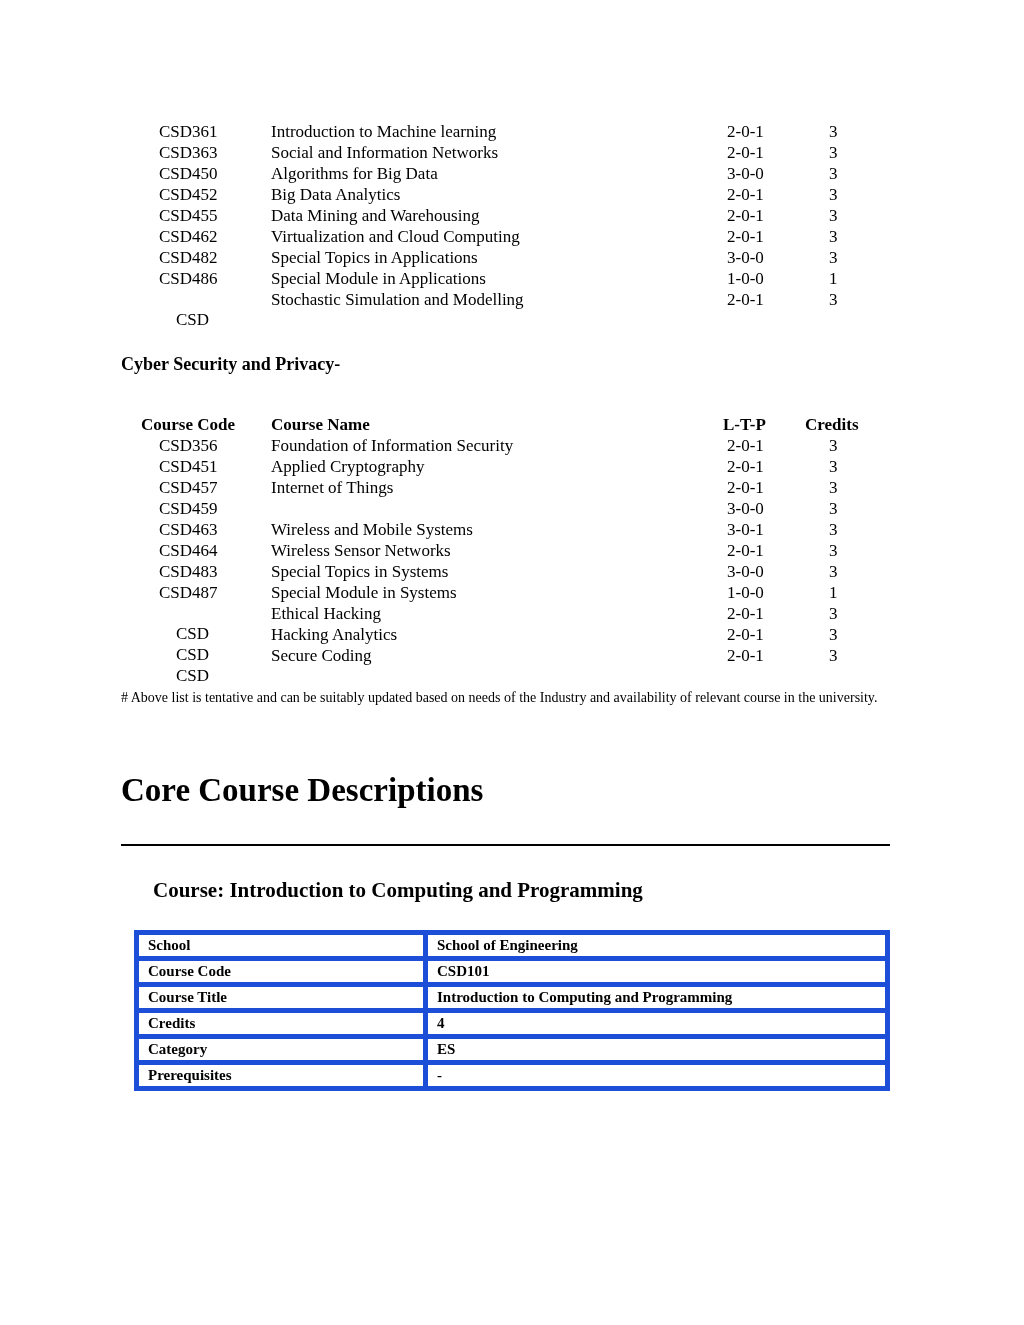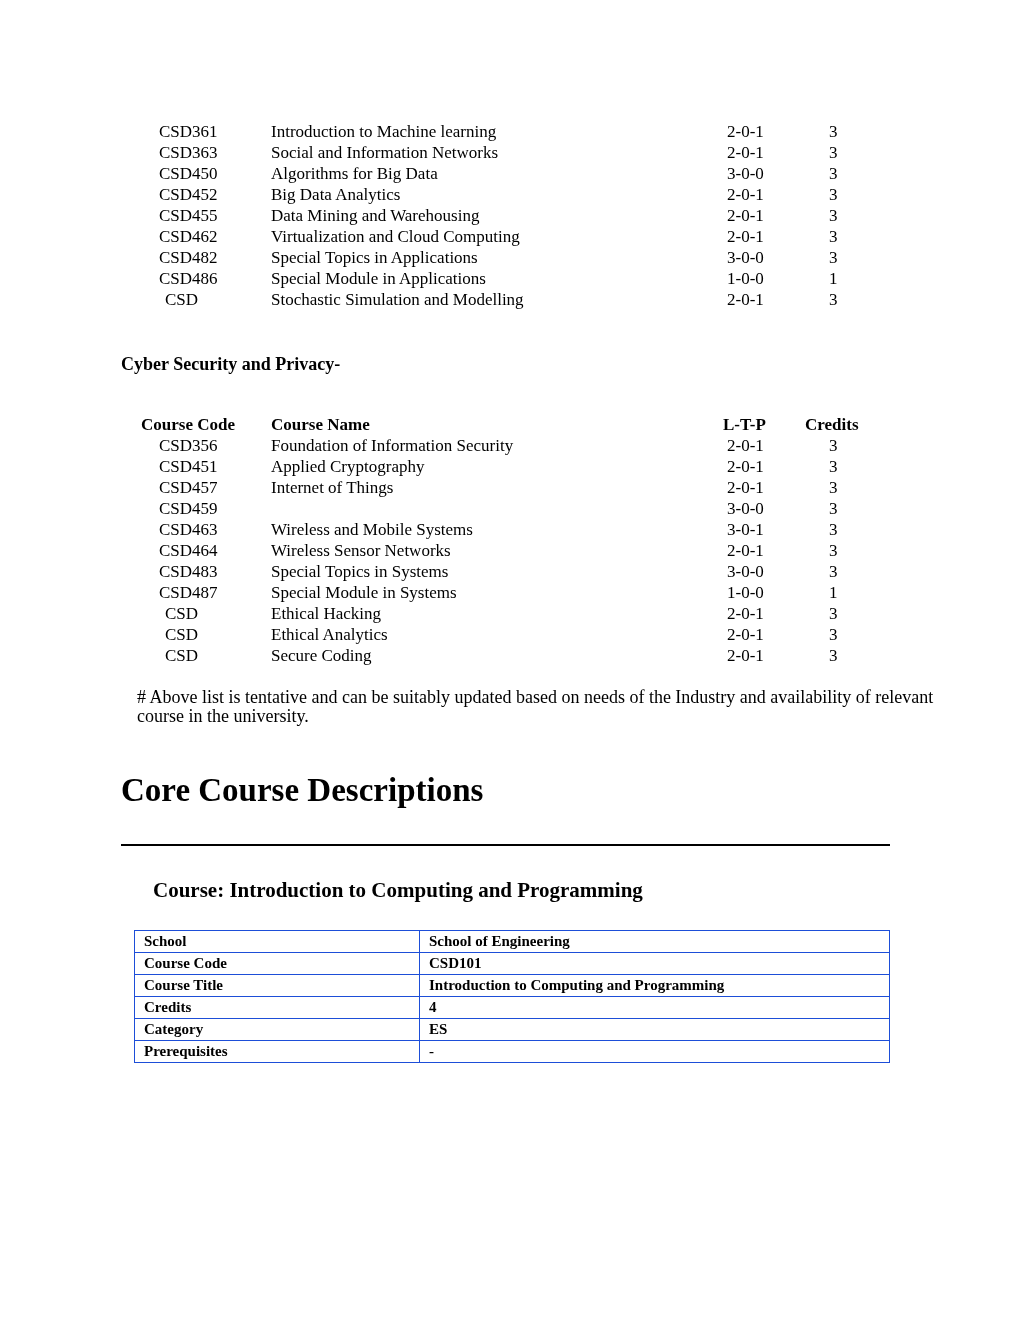--- a/index.html
+++ b/index.html
@@ -3,41 +3,41 @@
 <meta charset="utf-8">
 <style>
   html, body { margin: 0; padding: 0; background: #ffffff; }
   body {
     width: 1024px; height: 1325px; position: relative; overflow: hidden;
     font-family: "Liberation Serif", "DejaVu Serif", serif; color: #000;
   }
   .row { position: absolute; left: 0; width: 1024px; height: 21px; font-size: 17px; line-height: 21px; }
   .row span { position: absolute; top: 0; white-space: nowrap; }
   .c-code { left: 159px; }
-  .c-code.short { left: 165px; }
+  .c-code.short { left: 176px; margin-top: 20px; }
   .c-name { left: 271px; }
   .c-ltp { left: 727px; }
   .c-cred { left: 829px; }
   .hdr { font-weight: bold; }
   .hdr .c-code { left: 141px; }
   .hdr .c-ltp { left: 723px; }
   .hdr .c-cred { left: 805px; }
 
   .section-title { position: absolute; left: 121px; top: 354px; font-size: 18px; font-weight: bold; }
-  .note { position: absolute; left: 121px; top: 688px; width: 800px; font-size: 18px; line-height: 19px; margin-left: 16px; }
+  .note { position: absolute; left: 121px; top: 688px; width: 800px; font-size: 14px; line-height: 19px; }
   .h1 { position: absolute; left: 121px; top: 772px; font-size: 33px; font-weight: bold; }
   .rule { position: absolute; left: 121px; top: 844px; width: 769px; height: 2px; background: #000; }
   .h2 { position: absolute; left: 121px; top: 878px; font-size: 21px; font-weight: bold; margin-left: 32px; }
 
   table.info {
     position: absolute; left: 134px; top: 930px; width: 756px;
     border-collapse: collapse; font-size: 15px; font-weight: bold;
   }
   table.info td {
-    border: 1px solid #1d4ed8; height: 21px; padding: 0 0 0 9px; line-height: 21px; vertical-align: middle;
+    border: 5px solid #1d4ed8; height: 21px; padding: 0 0 0 9px; line-height: 21px; vertical-align: middle;
   }
   table.info td.k { width: 275px; }
 </style>
 </head>
 <body>
 
 <div>
   <div class="row" style="top:121px">
       <span class="c-code">CSD361</span>
       <span class="c-name">Introduction to Machine learning</span>
@@ -151,21 +151,21 @@
       <span class="c-cred">1</span>
     </div>
   <div class="row" style="top:603px">
       <span class="c-code short">CSD</span>
       <span class="c-name">Ethical Hacking</span>
       <span class="c-ltp">2-0-1</span>
       <span class="c-cred">3</span>
     </div>
   <div class="row" style="top:624px">
       <span class="c-code short">CSD</span>
-      <span class="c-name">Ethical Analytics</span>
+      <span class="c-name">Hacking Analytics</span>
       <span class="c-ltp">2-0-1</span>
       <span class="c-cred">3</span>
     </div>
   <div class="row" style="top:645px">
       <span class="c-code short">CSD</span>
       <span class="c-name">Secure Coding</span>
       <span class="c-ltp">2-0-1</span>
       <span class="c-cred">3</span>
     </div>
 </div>

